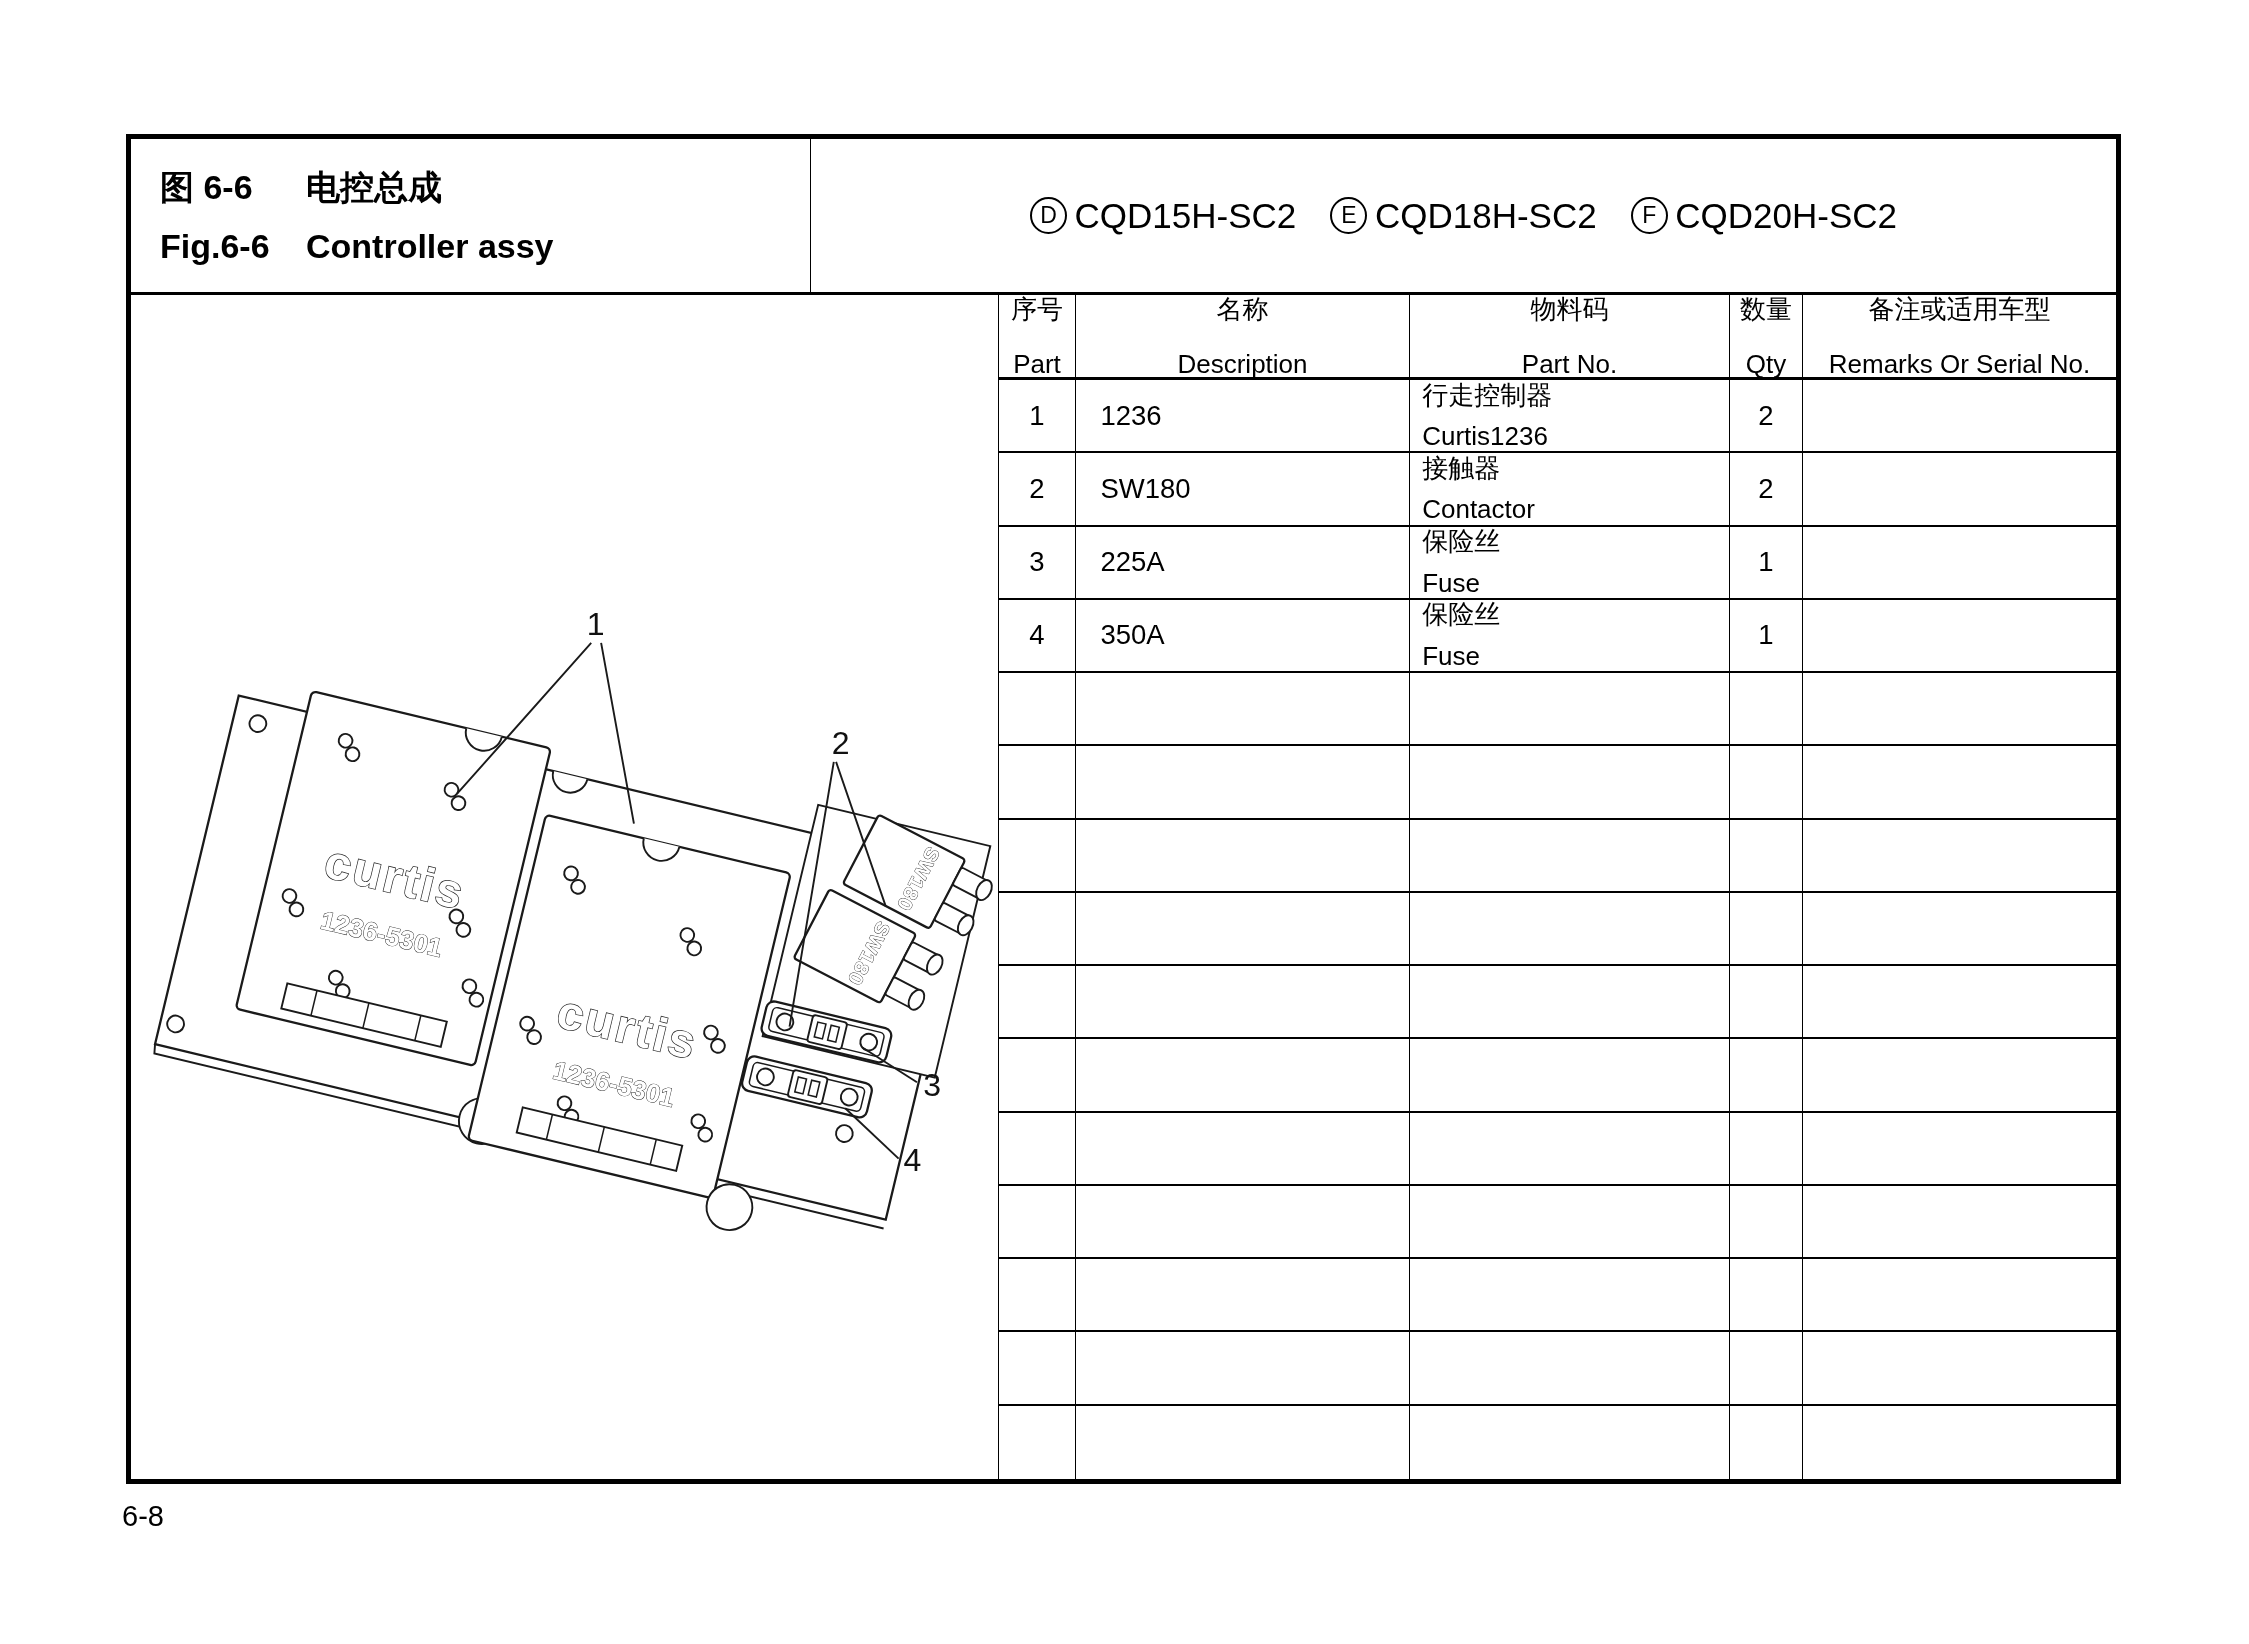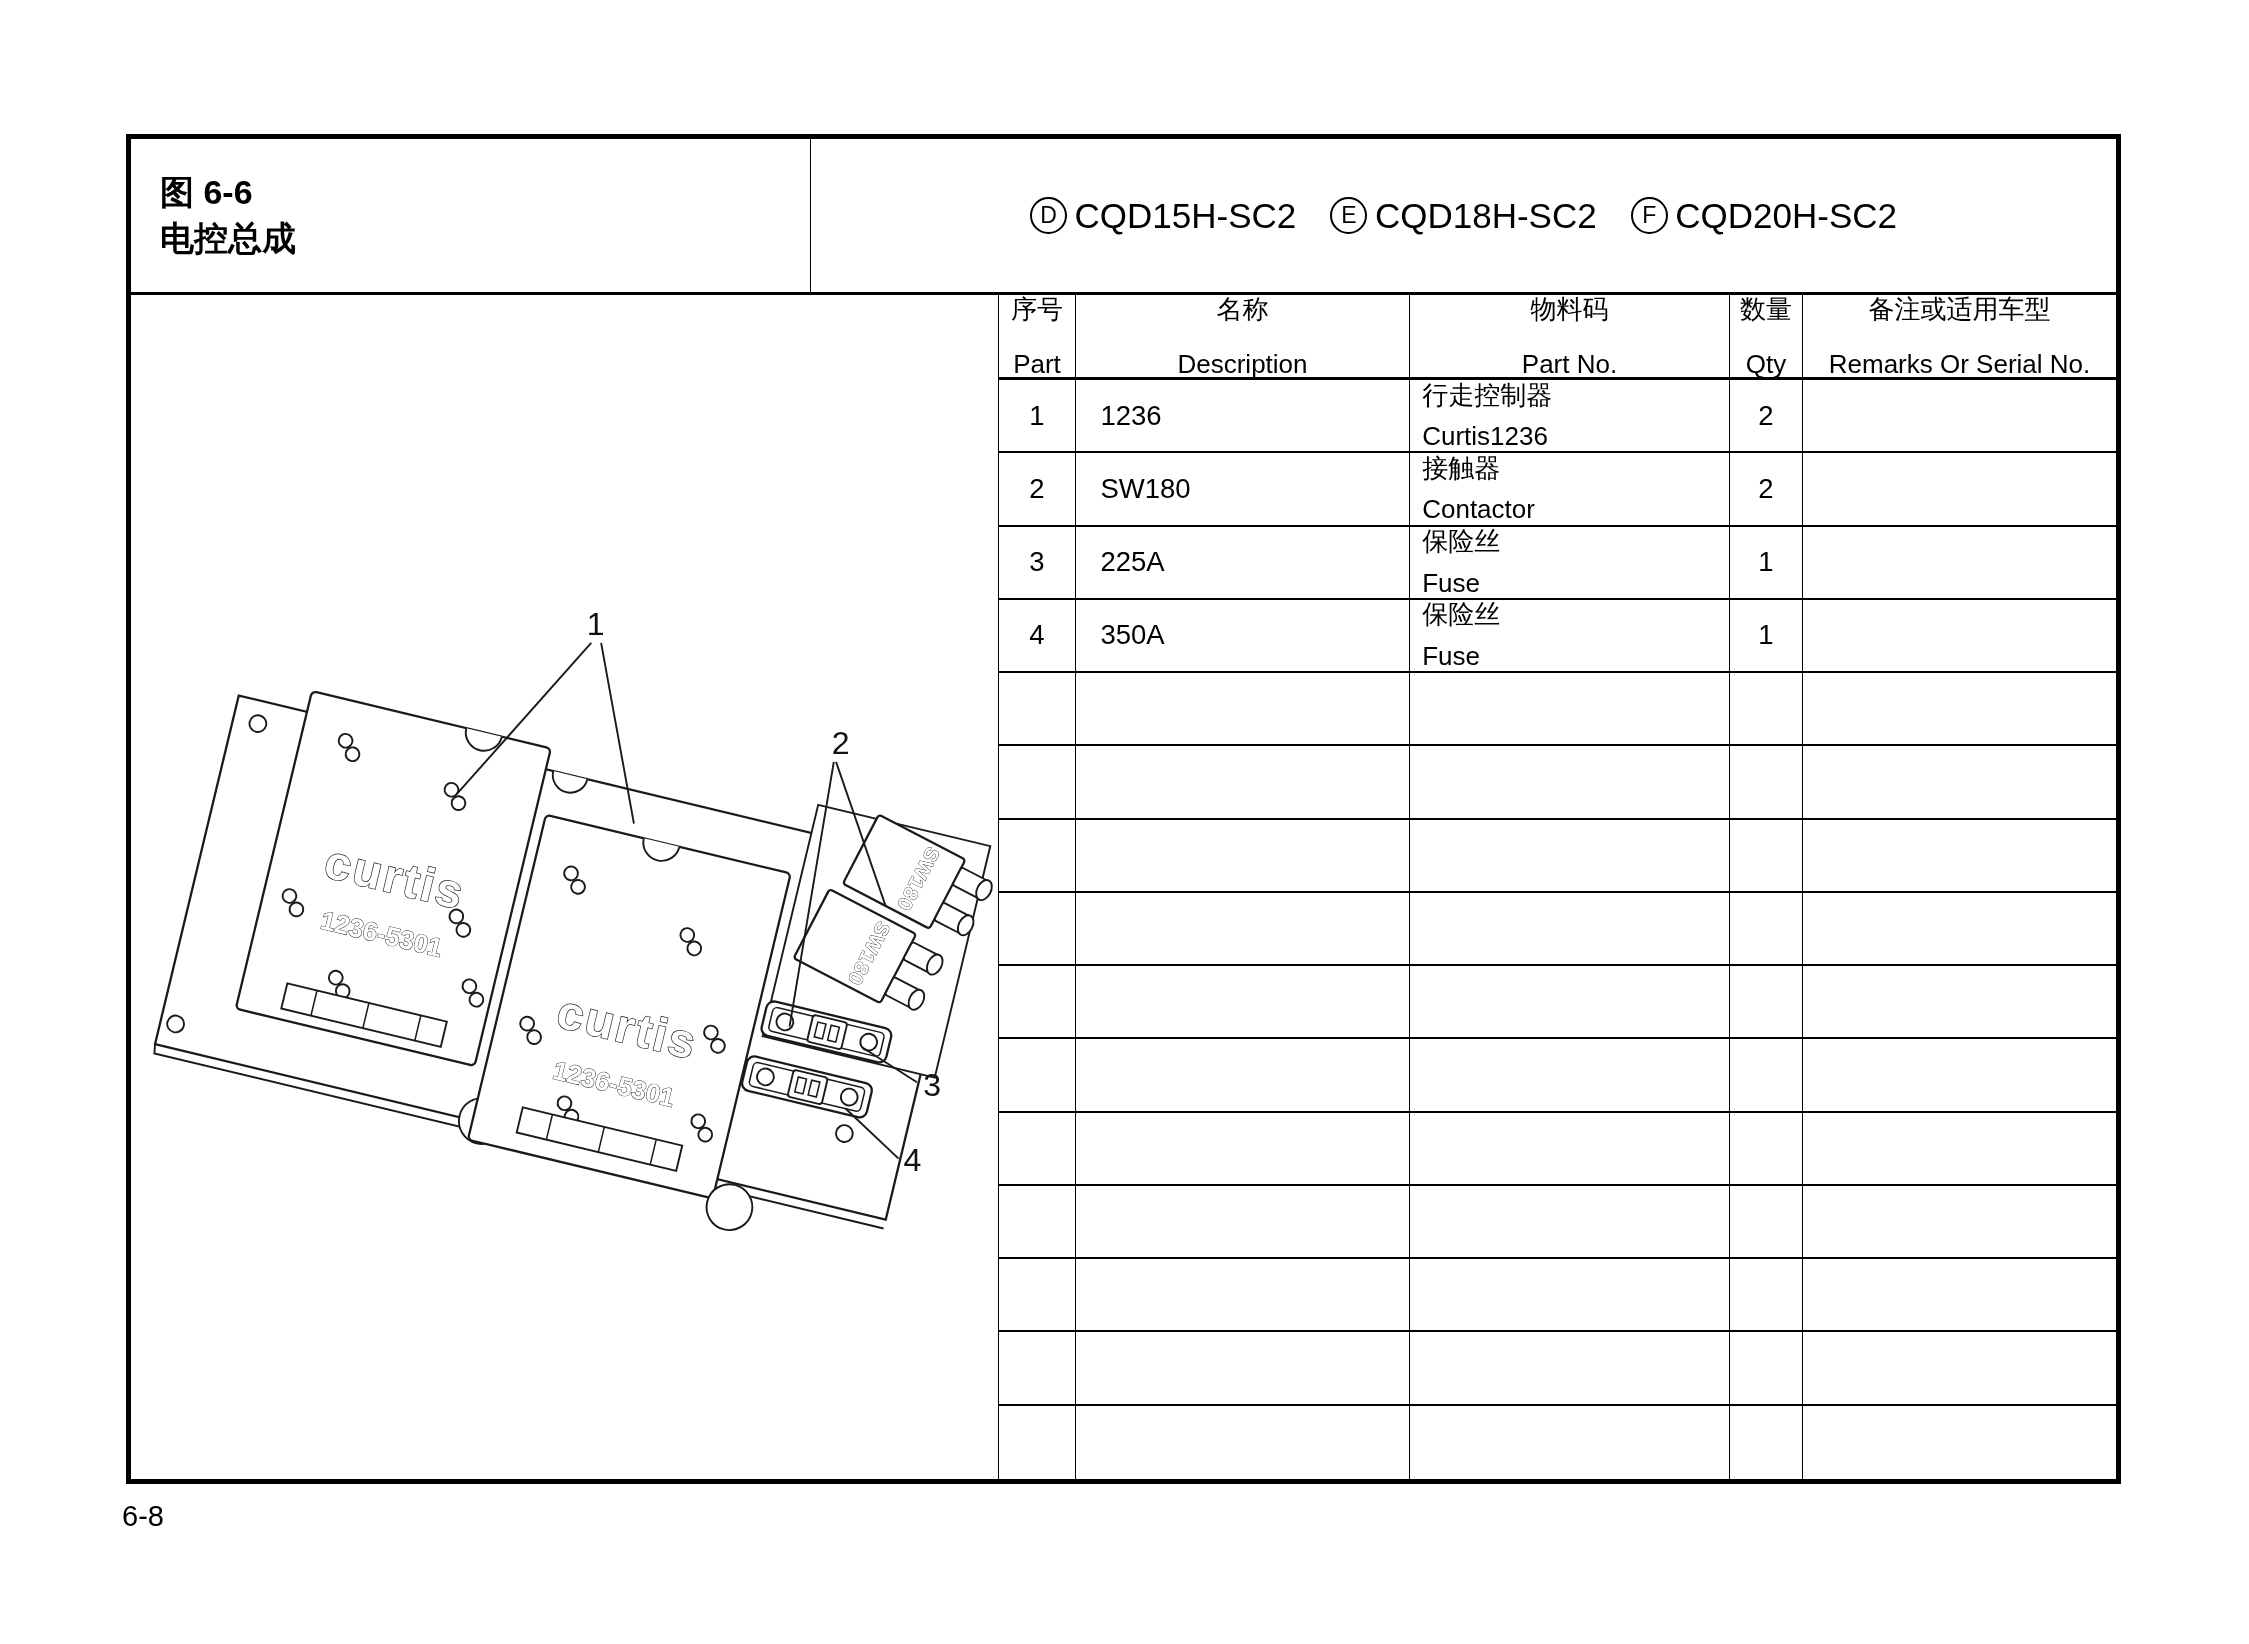--- a/index.html
+++ b/index.html
@@ -12,21 +12,21 @@
   .frame {
     position:absolute; left:126px; top:134px; width:1995px; height:1350px;
     border:5.3px solid #000; background:#fff;
   }
   
   .band { position:absolute; left:0; top:0; width:100%; height:156px; border-bottom:3.1px solid #000; display:flex; }
   .band-left {
     width:680px; height:100%; border-right:1.5px solid #000;
     display:flex; flex-direction:column; justify-content:center; gap:15.3px; padding-left:29px;
   }
-  .t-line { font-weight:bold; font-size:34px; display:flex; align-items:baseline;flex-direction:column; }
+  .t-line { font-weight:bold; font-size:34px; display:flex; align-items:baseline; }
   .t-line .t-label { display:inline-block; width:146px; }
   .band-right { flex:1; display:flex; align-items:center; justify-content:center; gap:34px; font-size:35px; }
   .model { display:flex; align-items:center; gap:7.6px; }
   .badge {
     width:37px; height:37px; border:2.3px solid #000; border-radius:50%;
     display:inline-flex; align-items:center; justify-content:center;
     font-size:23px; line-height:1; flex:0 0 auto;
   }
   
   .main { position:absolute; left:0; top:156px; right:0; bottom:0; display:flex; }
@@ -58,20 +58,24 @@
 <body>
 
 <div id="page">
   <div class="frame">
 
     <div class="band">
       <div class="band-left">
         <div class="t-line">
           <span class="t-label">图 6-6</span>
           <span>电控总成</span>
+        </div>
+        <div class="t-line">
+          <span class="t-label">Fig.6-6</span>
+          <span>Controller assy</span>
         </div>
       </div>
       <div class="band-right">
         <span class="model">
           <span class="badge">D</span>
           <span>CQD15H-SC2</span>
         </span>
         <span class="model">
           <span class="badge">E</span>
           <span>CQD18H-SC2</span>

